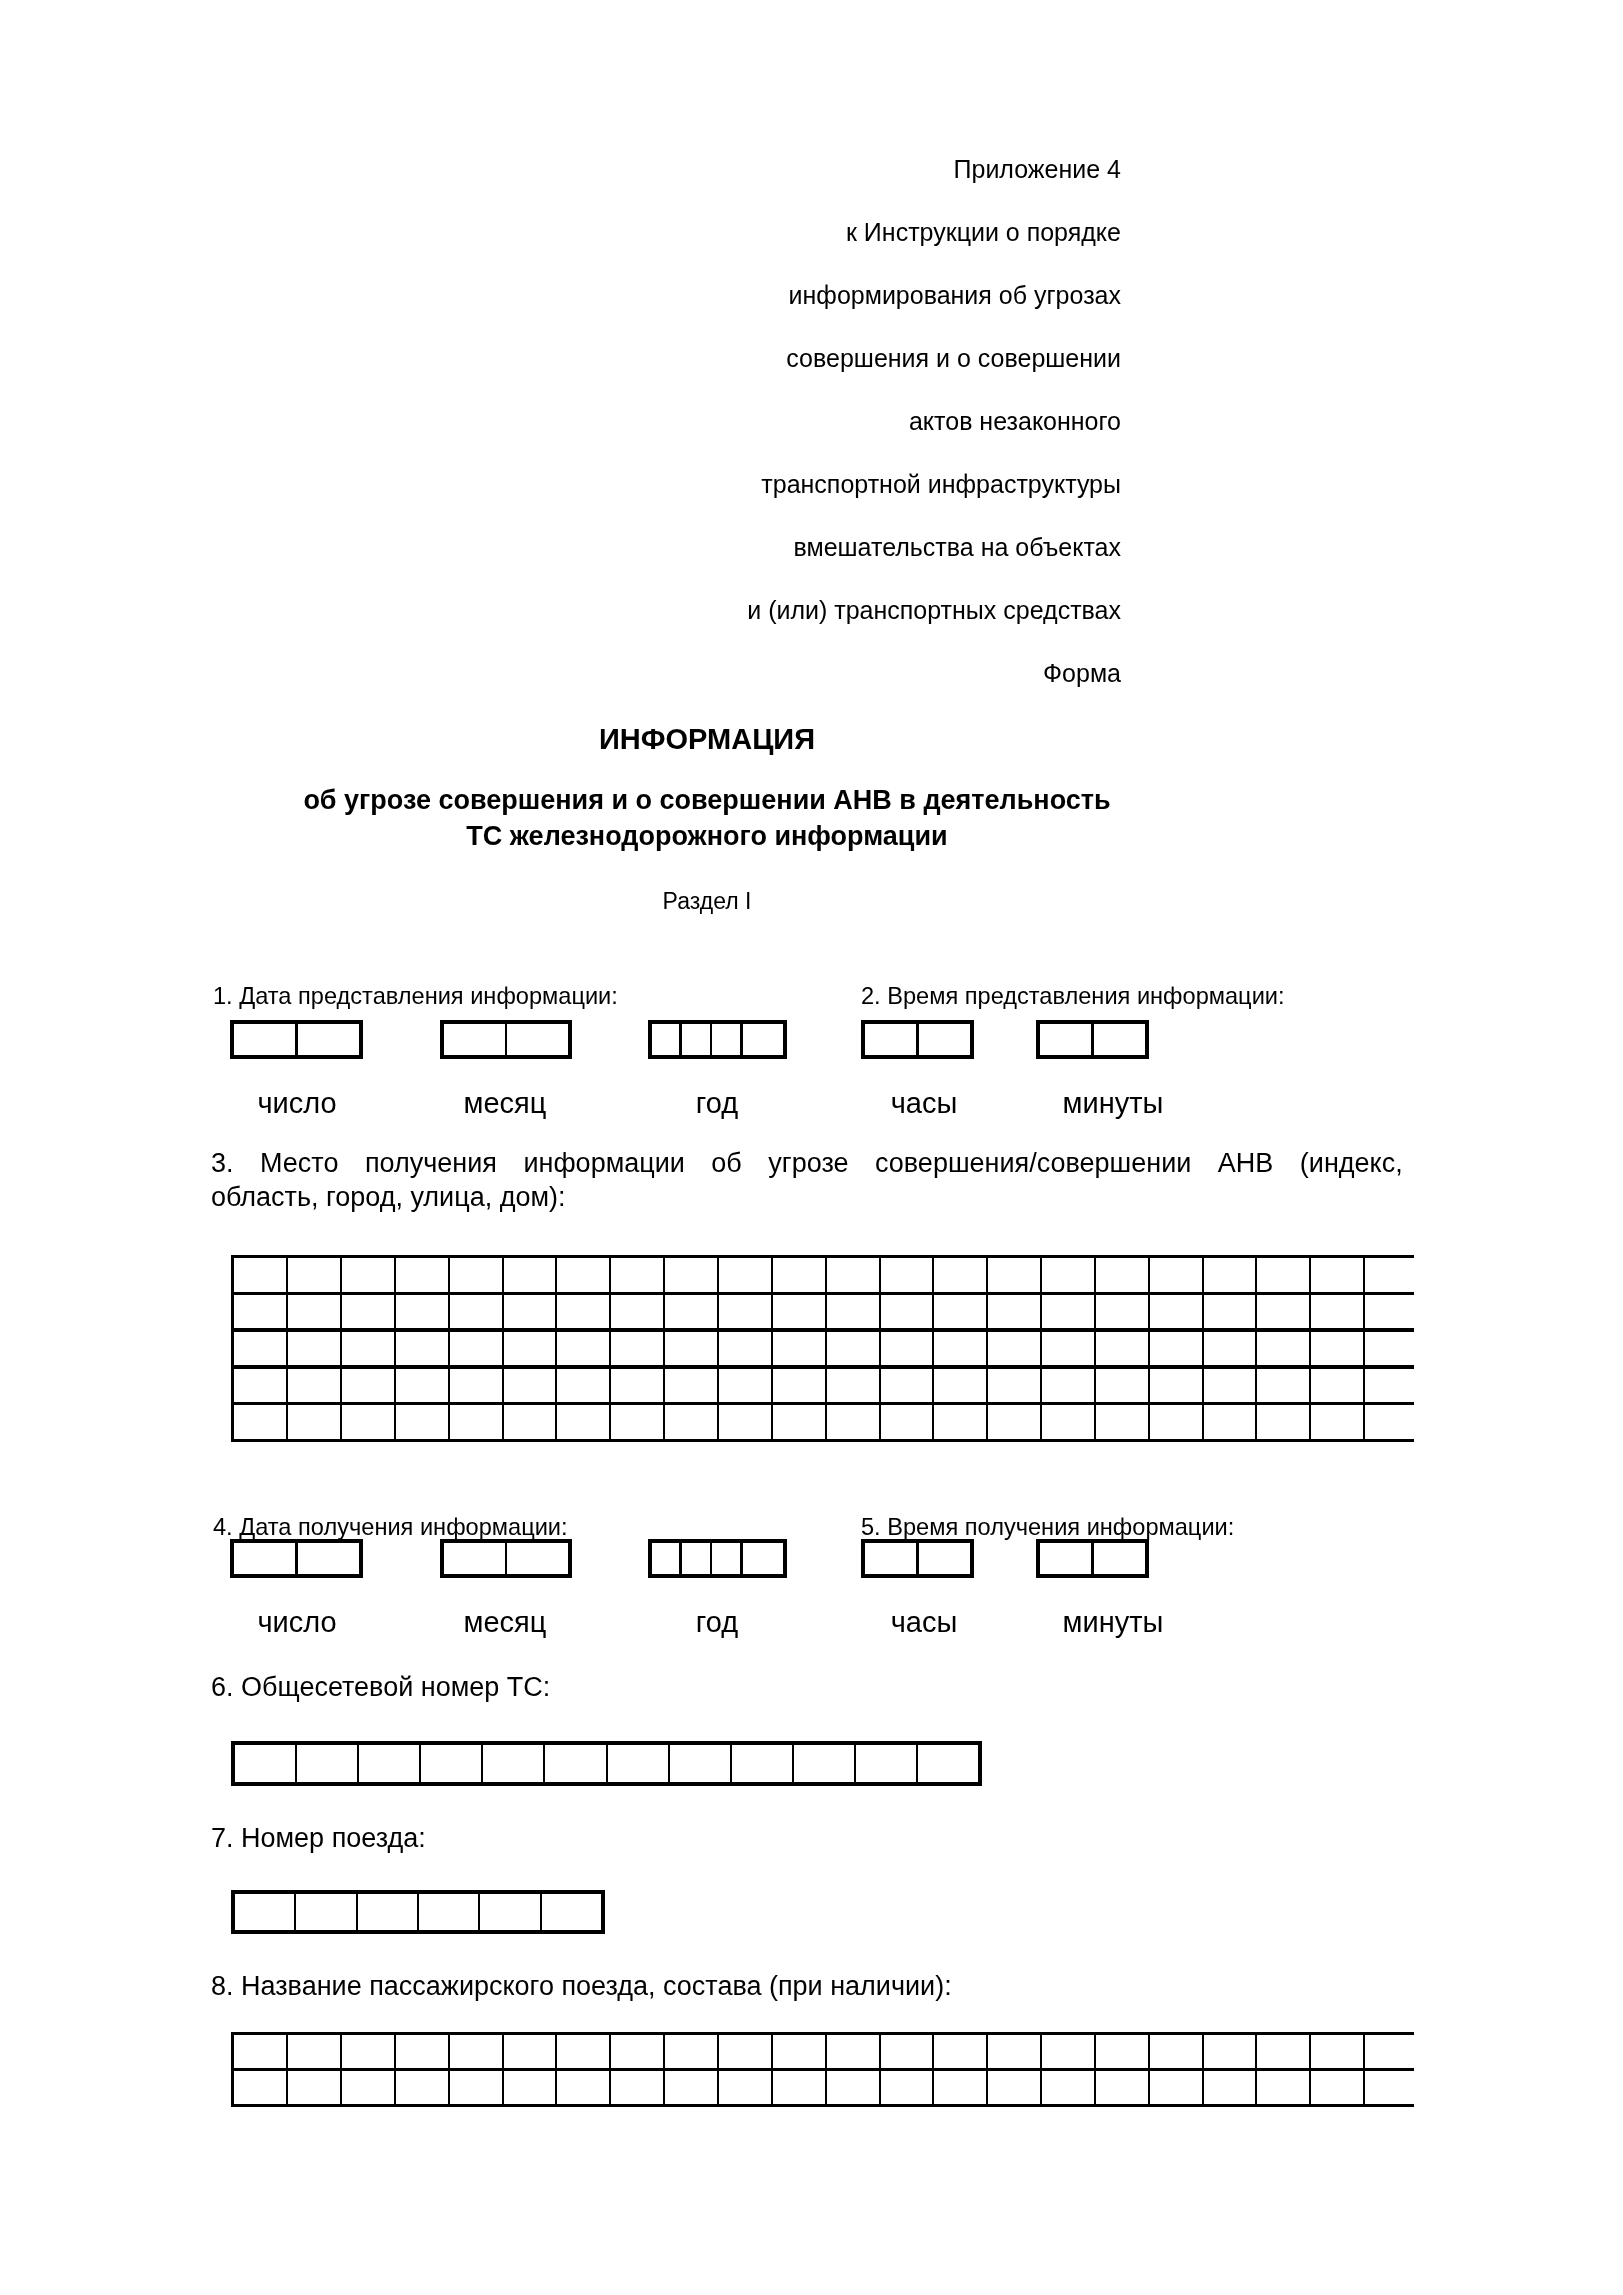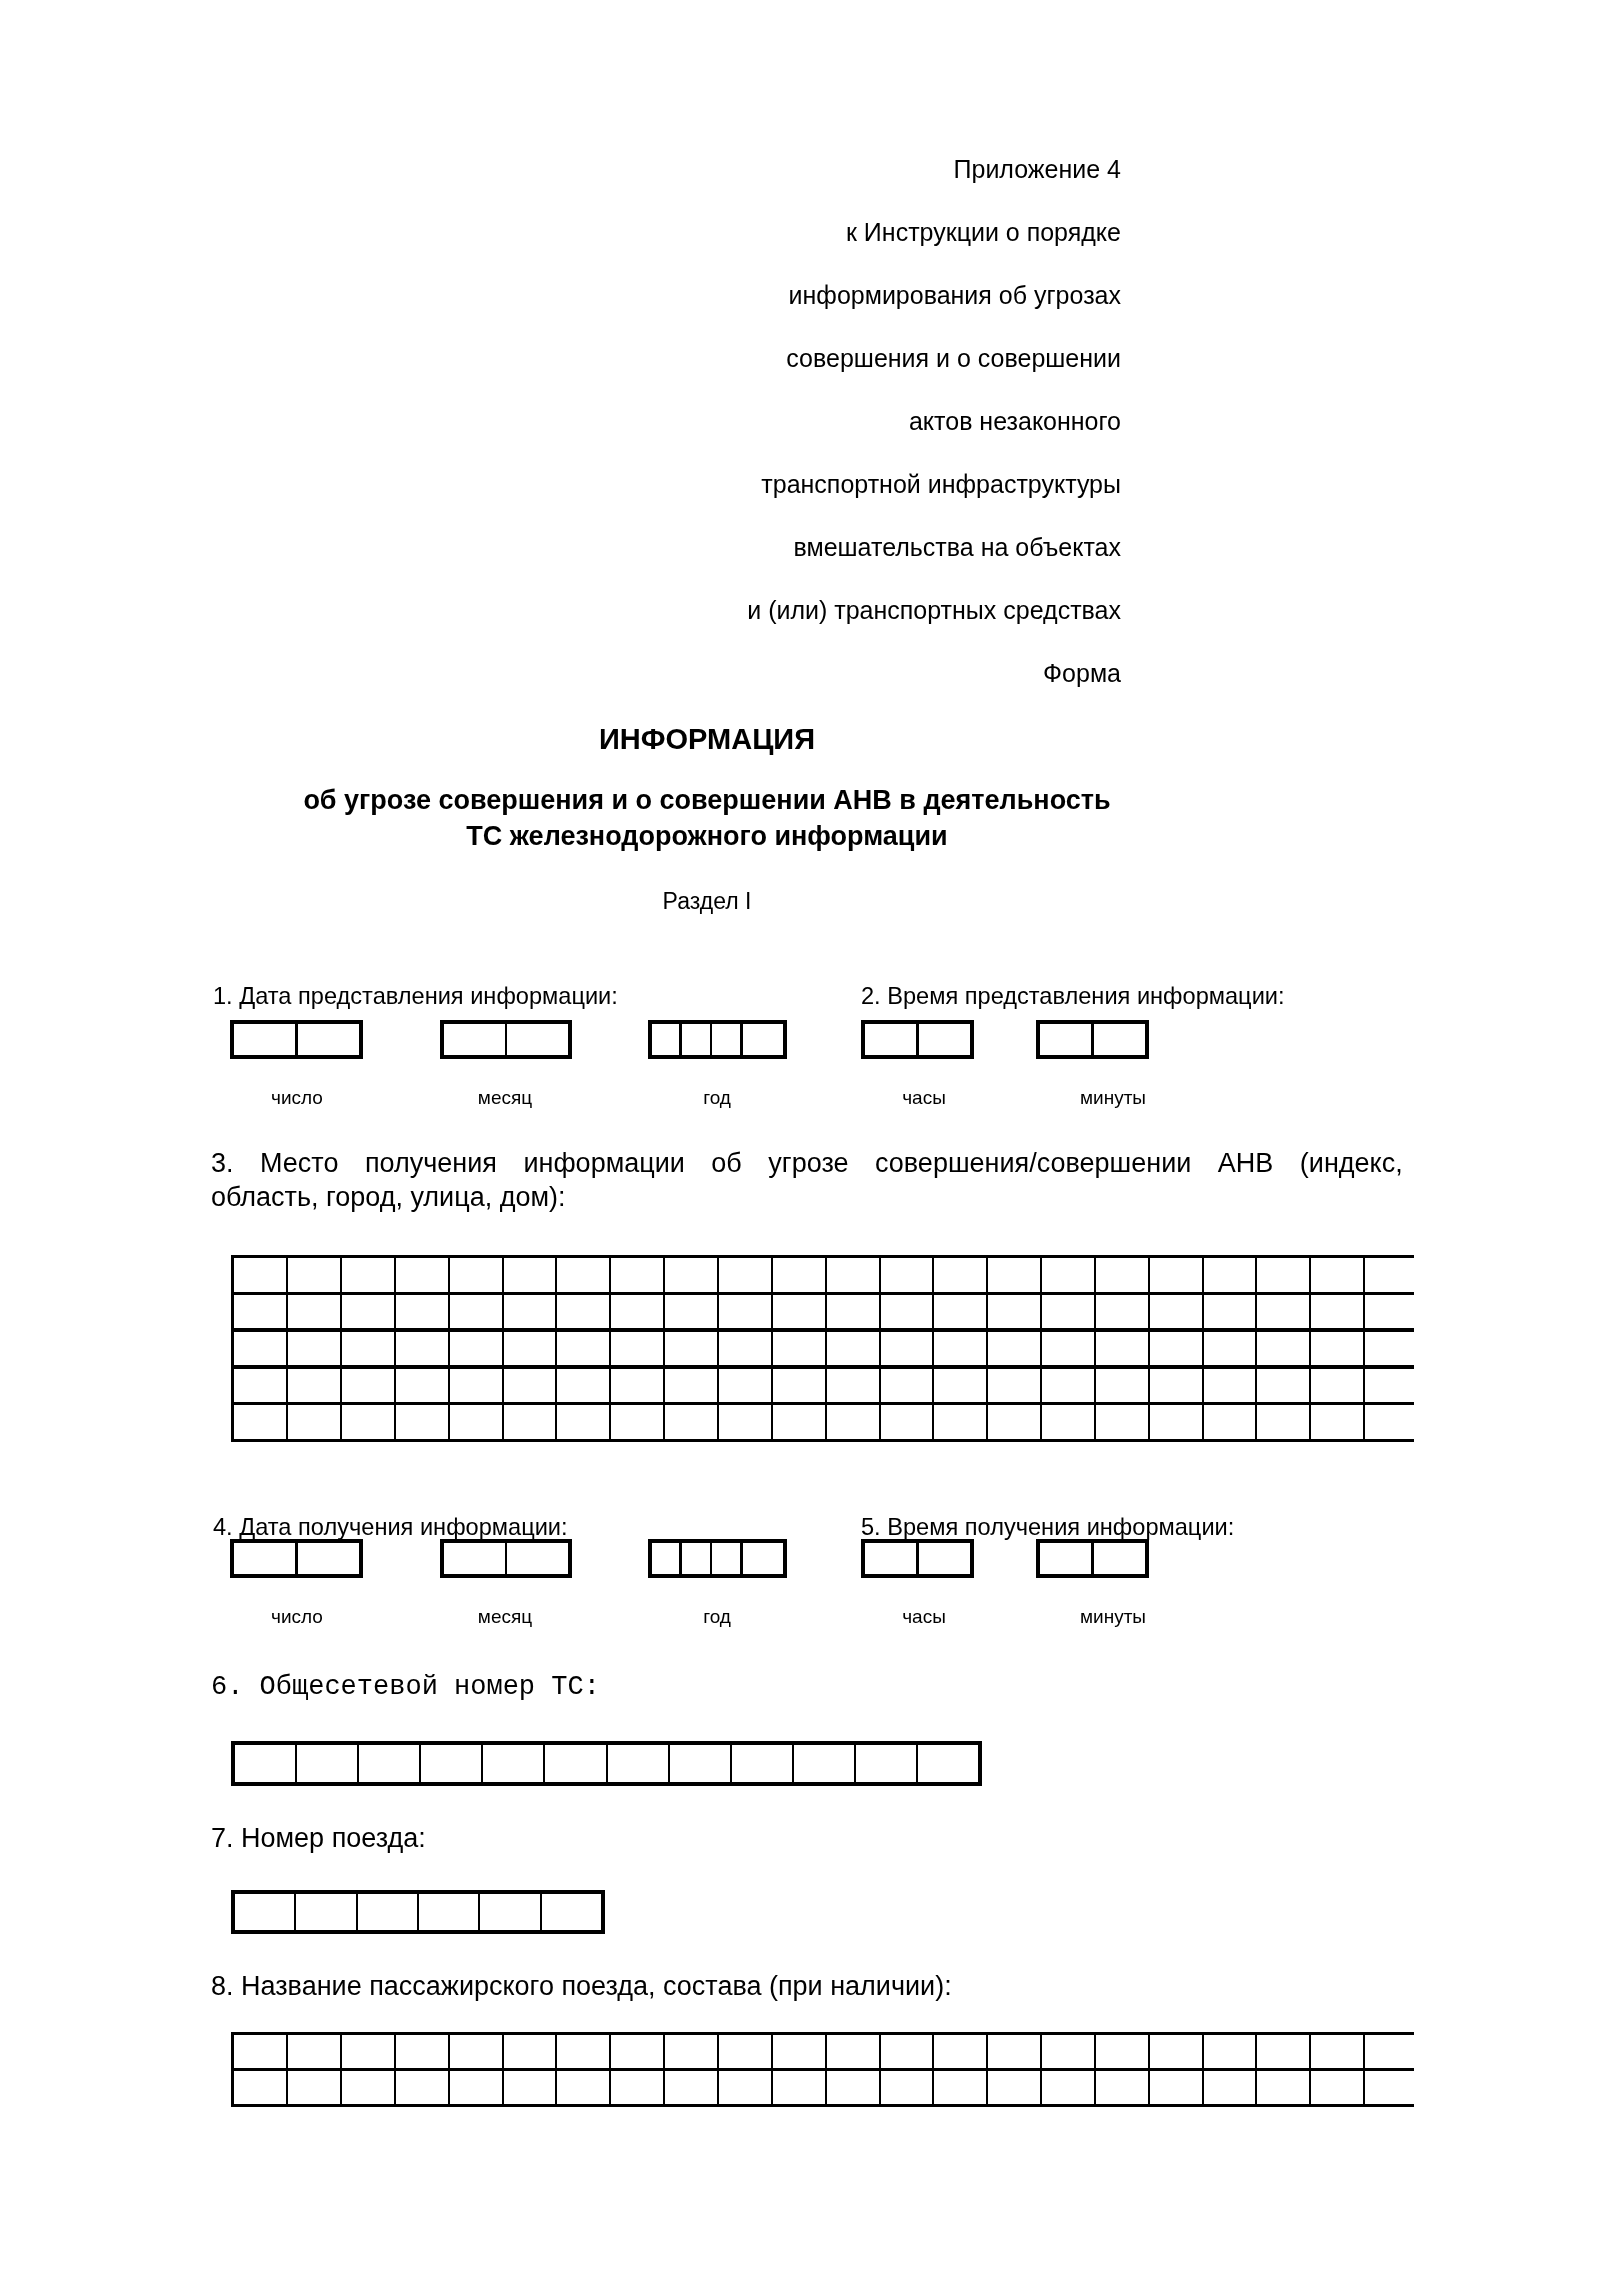--- a/index.html
+++ b/index.html
@@ -20,25 +20,25 @@
   .section{top:888px;font-size:23px;}
   
   .lbl{position:absolute;font-size:23.6px;white-space:nowrap;}
   .lblbig{position:absolute;font-size:27px;white-space:nowrap;}
   .f1{left:213px;top:983px;}
   .f2{left:861px;top:983px;}
   .f3a{left:211px;top:1148px;word-spacing:19px;}
   .f3b{left:211px;top:1182px;}
   .f4{left:213px;top:1514px;}
   .f5{left:861px;top:1514px;}
-  .f6{left:211px;top:1672px;font-family:Liberation Mono, monospace;}
+  .f6{left:211px;top:1672px;}
   .f7{left:211px;top:1823px;}
   .f8{left:211px;top:1971px;}
   
-  .unit{position:absolute;font-size:19px;transform:translateX(-50%);white-space:nowrap;}
+  .unit{position:absolute;font-size:29px;transform:translateX(-50%);white-space:nowrap;}
   .u-r1{top:1087px;} .u-r2{top:1606px;}
   .u-day{left:297px;} .u-month{left:505px;} .u-year{left:717px;}
   .u-hour{left:924px;} .u-min{left:1113px;}
   
   .boxes{
     position:absolute;display:grid;background:#000;
     padding:3.9px;column-gap:2.6px;height:39px;box-sizing:border-box;
   }
   .boxes .cell,.biggrid .cell{background:#fff;}
   .r1{top:1020px;} .r2{top:1539px;}

